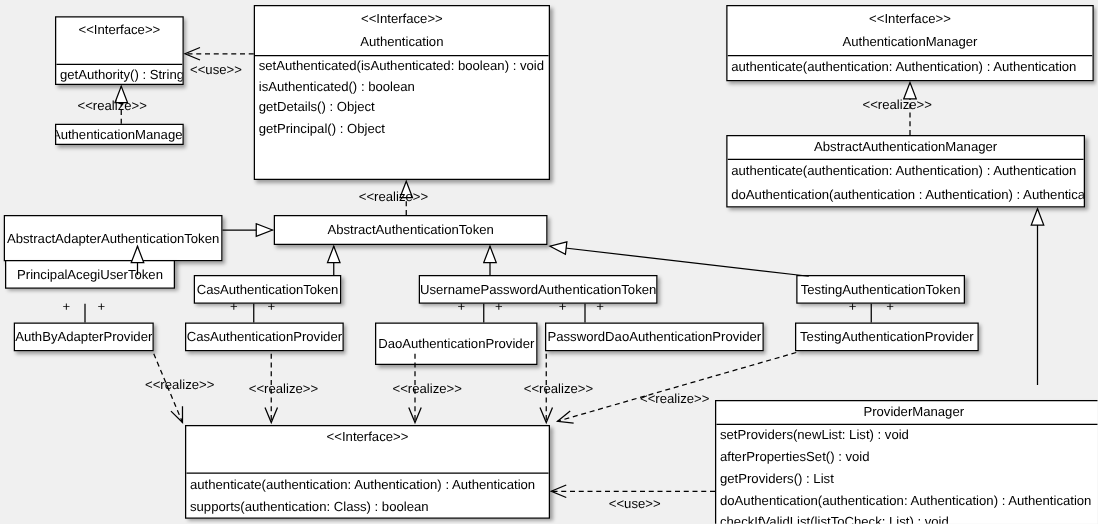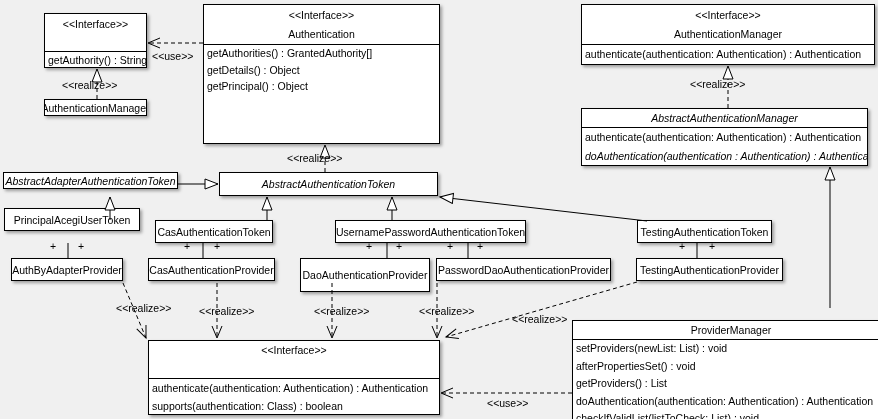--- a/index.html
+++ b/index.html
@@ -9,21 +9,21 @@
     font-family:"Liberation Sans",sans-serif;font-size:10.5px;
   }
   .box{
     position:absolute;background:#fff;border:1px solid #000;
     box-sizing:border-box;overflow:hidden;white-space:nowrap;
     box-shadow:2px 2px 3px rgba(0,0,0,.35);
   }
   .title{text-align:center;}
   .sect{border-top:1px solid #000;}
   .m{padding-left:3px;}
-  .it{font-style:italic;}
+  .it{}
   .nameonly{display:flex;align-items:center;justify-content:center;}
   .lbl{position:absolute;line-height:11px;}
   svg.wires{position:absolute;left:0;top:0;pointer-events:none;}
 </style>
 </head>
 <body>
 
 <div class="box" style="left:44px;top:13px;width:103px;height:55px">
   <div class="title" style="height:36px;line-height:18px;padding-top:1px">
     <div>&lt;&lt;Interface&gt;&gt;</div>
@@ -34,21 +34,22 @@
 <div class="box nameonly" style="left:44px;top:99px;width:103px;height:17px">
   <span>AuthenticationManager</span>
 </div>
 
 <div class="box" style="left:203px;top:4px;width:237px;height:140px">
   <div class="title" style="height:38px;line-height:19px;padding-top:1px">
     <div>&lt;&lt;Interface&gt;&gt;</div>
     <div>Authentication</div>
   </div>
   <div class="sect" style="line-height:16.5px">
-    <div class="m">getAuthorities() : GrantedAuthority[]</div>
+    <div class="m">setAuthenticated(isAuthenticated: boolean) : void</div>
+    <div class="m">isAuthenticated() : boolean</div>
     <div class="m">getDetails() : Object</div>
     <div class="m">getPrincipal() : Object</div>
   </div>
 </div>
 
 <div class="box" style="left:581px;top:4px;width:294px;height:61px">
   <div class="title" style="height:38px;line-height:19px;padding-top:1px">
     <div>&lt;&lt;Interface&gt;&gt;</div>
     <div>AuthenticationManager</div>
   </div>
@@ -56,21 +57,21 @@
 </div>
 
 <div class="box" style="left:581px;top:108px;width:287px;height:58px">
   <div class="title it" style="height:18px;line-height:18px">AbstractAuthenticationManager</div>
   <div class="sect" style="line-height:19px">
     <div class="m">authenticate(authentication: Authentication) : Authentication</div>
     <div class="m it">doAuthentication(authentication : Authentication) : Authentication</div>
   </div>
 </div>
 
-<div class="box nameonly it" style="left:3px;top:172px;width:175px;height:17px">
+<div class="box nameonly it" style="left:3px;top:172px;width:175px;height:37px">
   <span>AbstractAdapterAuthenticationToken</span>
 </div>
 
 <div class="box nameonly it" style="left:219px;top:172px;width:219px;height:24px">
   <span>AbstractAuthenticationToken</span>
 </div>
 
 <div class="box nameonly" style="left:4px;top:208px;width:136px;height:23px">
   <span>PrincipalAcegiUserToken</span>
 </div>

